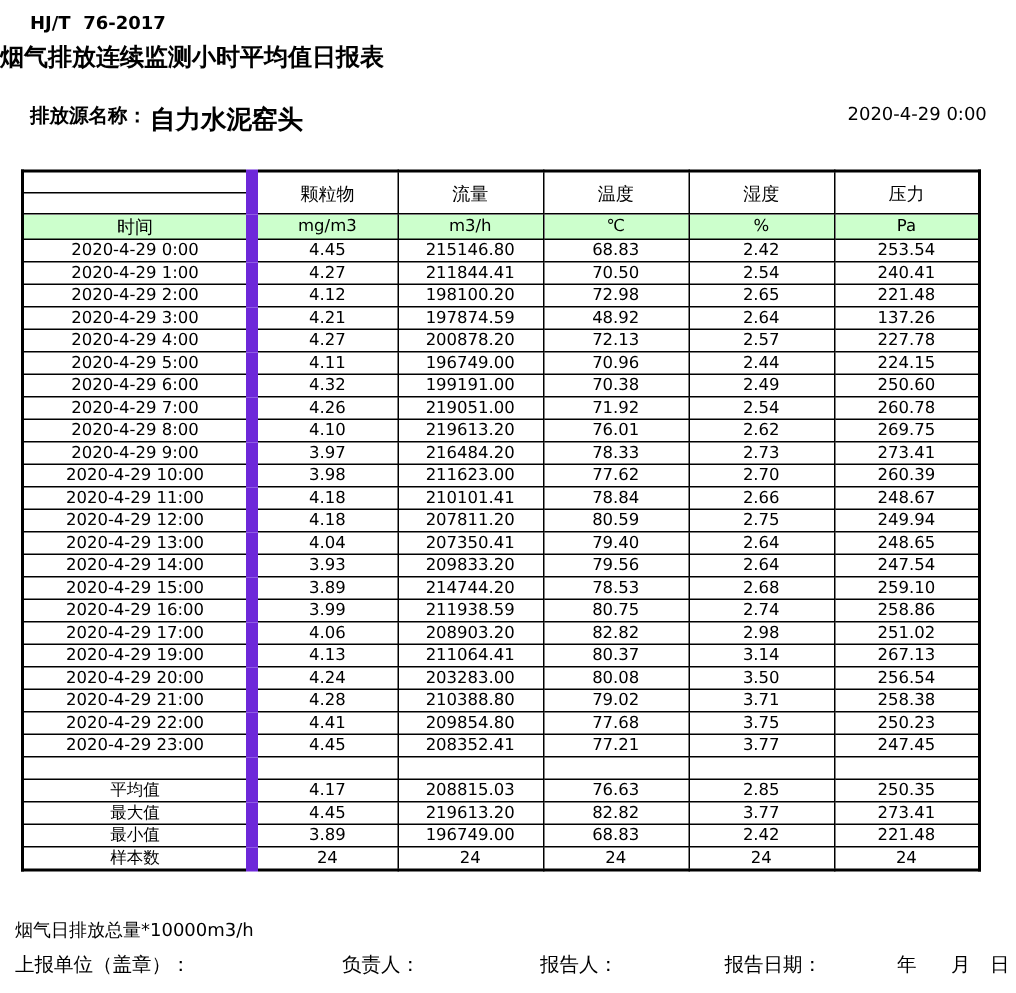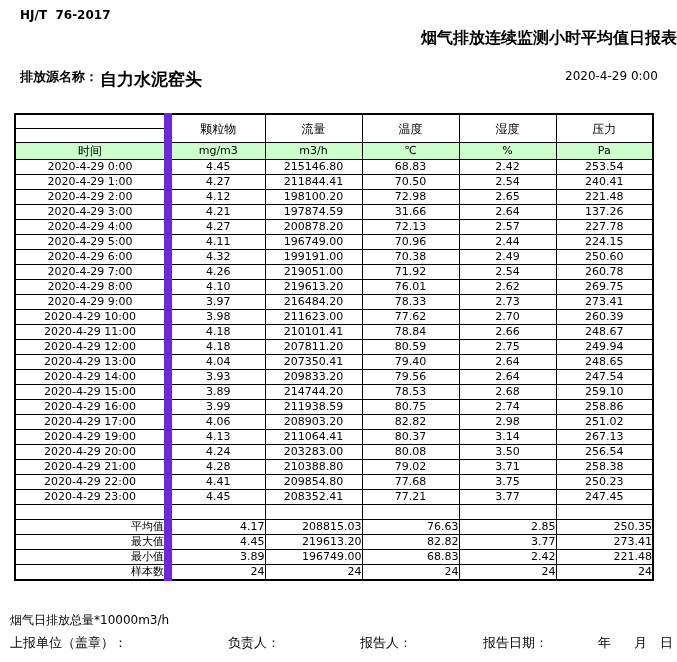--- a/index.html
+++ b/index.html
@@ -1,42 +1,42 @@
 <!DOCTYPE html>
 <html><head>
 <meta charset="utf-8">
 <style>
   * { box-sizing: border-box; }
   html, body { margin: 0; padding: 0; background: #fff; }
   body { font-family: "DejaVu Sans", "Liberation Sans", sans-serif; color: #000; }
   .page { position: relative; width: 677px; height: 662px; background: #fff; overflow: hidden; }
 
   .std-no { position: absolute; left: 20px; top: 8px; font-size: 12px; font-weight: bold; white-space: pre; }
-  .title  { position: absolute; left: 0; top: 28px; width: 100%; text-align: right; font-size: 16px; font-weight: bold; }
+  .title  { position: absolute; left: 0; top: 28px; width: 100%; text-align: left; font-size: 16px; font-weight: bold; }
   .source-label { position: absolute; left: 20px; top: 68px; font-size: 13px; font-weight: bold; white-space: pre; }
   .source-name  { position: absolute; left: 100px; top: 68px; font-size: 17px; font-weight: bold; }
   .report-datetime { position: absolute; left: 565px; top: 69px; font-size: 12px; white-space: nowrap; }
 
   table.report { position: absolute; left: 14px; top: 113px; width: 638px;
                  border-collapse: collapse; table-layout: fixed;
                  font-size: 11px; border: 2px solid #000; }
   table.report td { border: 1px solid #000; text-align: center; vertical-align: middle;
                     padding: 0; height: 15px; line-height: 14px;
                     white-space: nowrap; overflow: hidden; }
   table.report td:first-child { border-right: 8px solid #6d28d9; }
   tr.col-header-row td { height: 28px; font-size: 12px; }
   td.split-cell { padding: 0; vertical-align: top; }
   td.split-cell .split-top { height: 14px; border-bottom: 1px solid #000; }
   td.split-cell .split-bottom { height: 13px; }
   tr.unit-row td { height: 17px; font-size: 11px; }
   .green { background: #ccffcc; }
   tr.unit-row td.time-head { font-size: 12px; }
   tbody.data td { height: 15px; }
   tr.spacer-row td { height: 15px; }
-  tbody.summary td { height: 15px; text-align: right; }
+  tbody.summary td { height: 15px; }
 
   .note1 { position: absolute; left: 10px; top: 612px; font-size: 12px; white-space: nowrap; }
   .footer-line { position: absolute; left: 0; top: 634px; width: 100%; font-size: 13px; }
   .footer-line span { position: absolute; top: 0; white-space: nowrap; }
   .f-unit   { left: 10px; }
   .f-resp   { left: 228px; }
   .f-report { left: 360px; }
   .f-date   { left: 483px; }
   .f-year   { left: 598px; }
   .f-month  { left: 634px; }
@@ -105,21 +105,21 @@
           <td>4.12</td>
           <td>198100.20</td>
           <td>72.98</td>
           <td>2.65</td>
           <td>221.48</td>
         </tr>
         <tr>
           <td>2020-4-29 3:00</td>
           <td>4.21</td>
           <td>197874.59</td>
-          <td>31.66</td>
+          <td>48.92</td>
           <td>2.64</td>
           <td>137.26</td>
         </tr>
         <tr>
           <td>2020-4-29 4:00</td>
           <td>4.27</td>
           <td>200878.20</td>
           <td>72.13</td>
           <td>2.57</td>
           <td>227.78</td>

